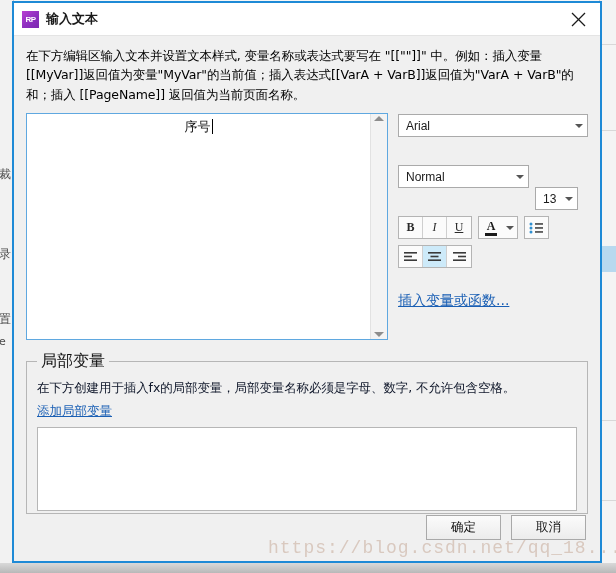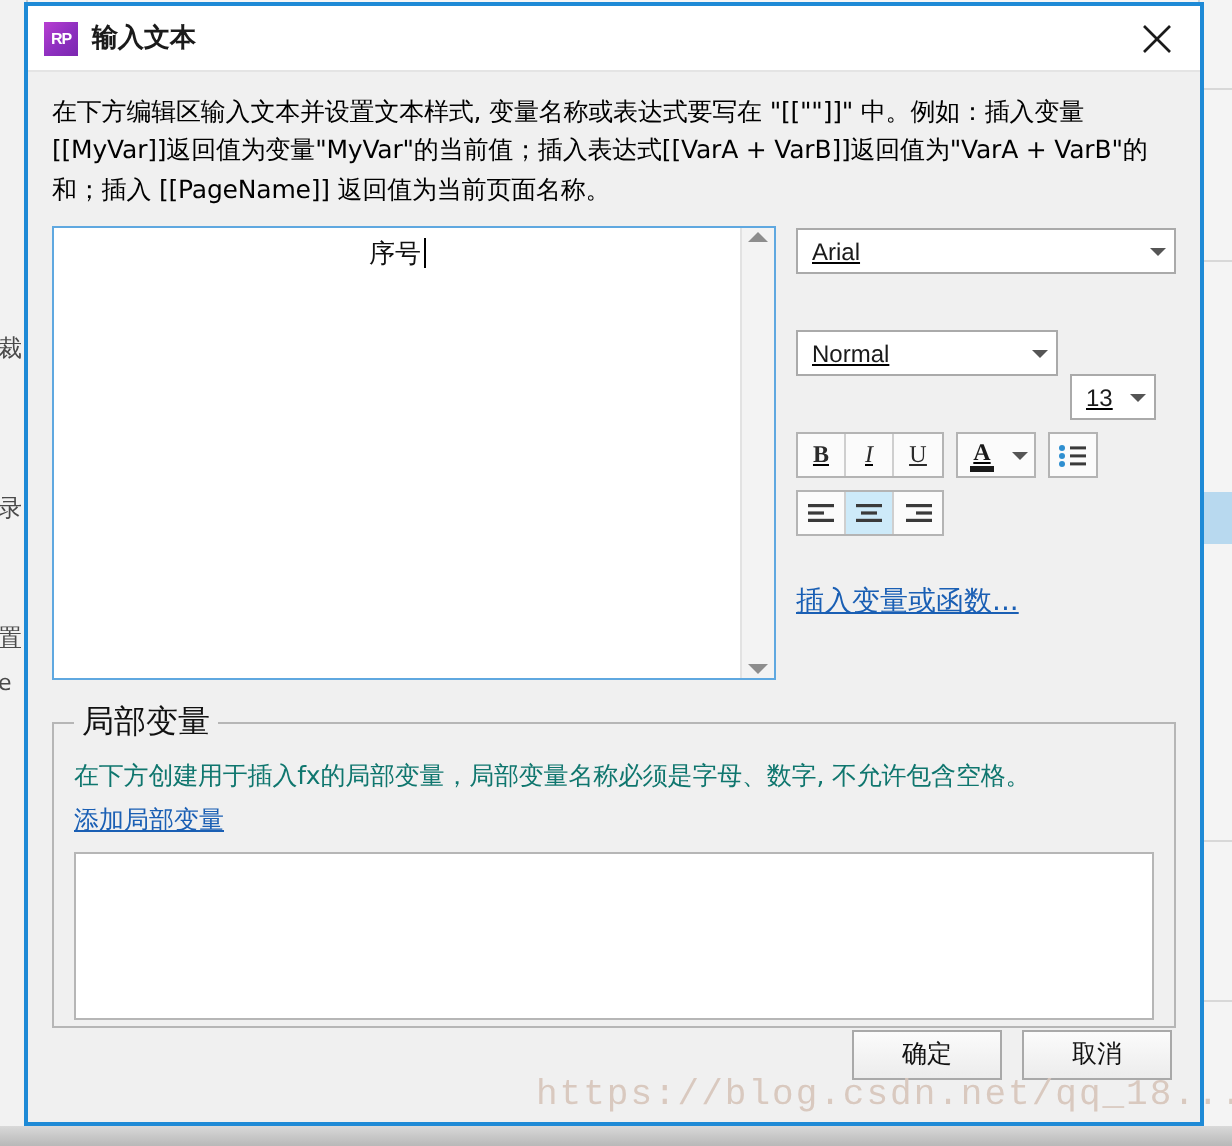--- a/index.html
+++ b/index.html
@@ -136,21 +136,20 @@
     font-family: "DejaVu Sans", sans-serif;
     margin: 0 0 9px 0;
     letter-spacing: -0.1px;
   }
 
   
   #upper-row {
     display: flex;
     gap: 10px;
     align-items: flex-start;
-    text-decoration: underline;
   }
 
   
   #editor-wrap {
     width: 366px;
     height: 227px;
     border: 1px solid #5fa8e0;
     background: #ffffff;
     display: flex;
     box-sizing: border-box;
@@ -323,21 +322,21 @@
     height: 163px;
   }
   #local-vars legend {
     font-size: 16px;
     color: #111;
     padding: 0 4px;
     font-family: "DejaVu Sans", sans-serif;
   }
   #lv-desc {
     font-size: 12.5px;
-    color: #0f766e;
+    color: #0f172a;
     margin: 0 0 4px 0;
     font-family: "DejaVu Sans", sans-serif;
     letter-spacing: -0.1px;
   }
   #add-local-var {
     font-size: 12.5px;
     color: #1a5fb4;
     text-decoration: underline;
     cursor: pointer;
     font-family: "DejaVu Sans", sans-serif;

